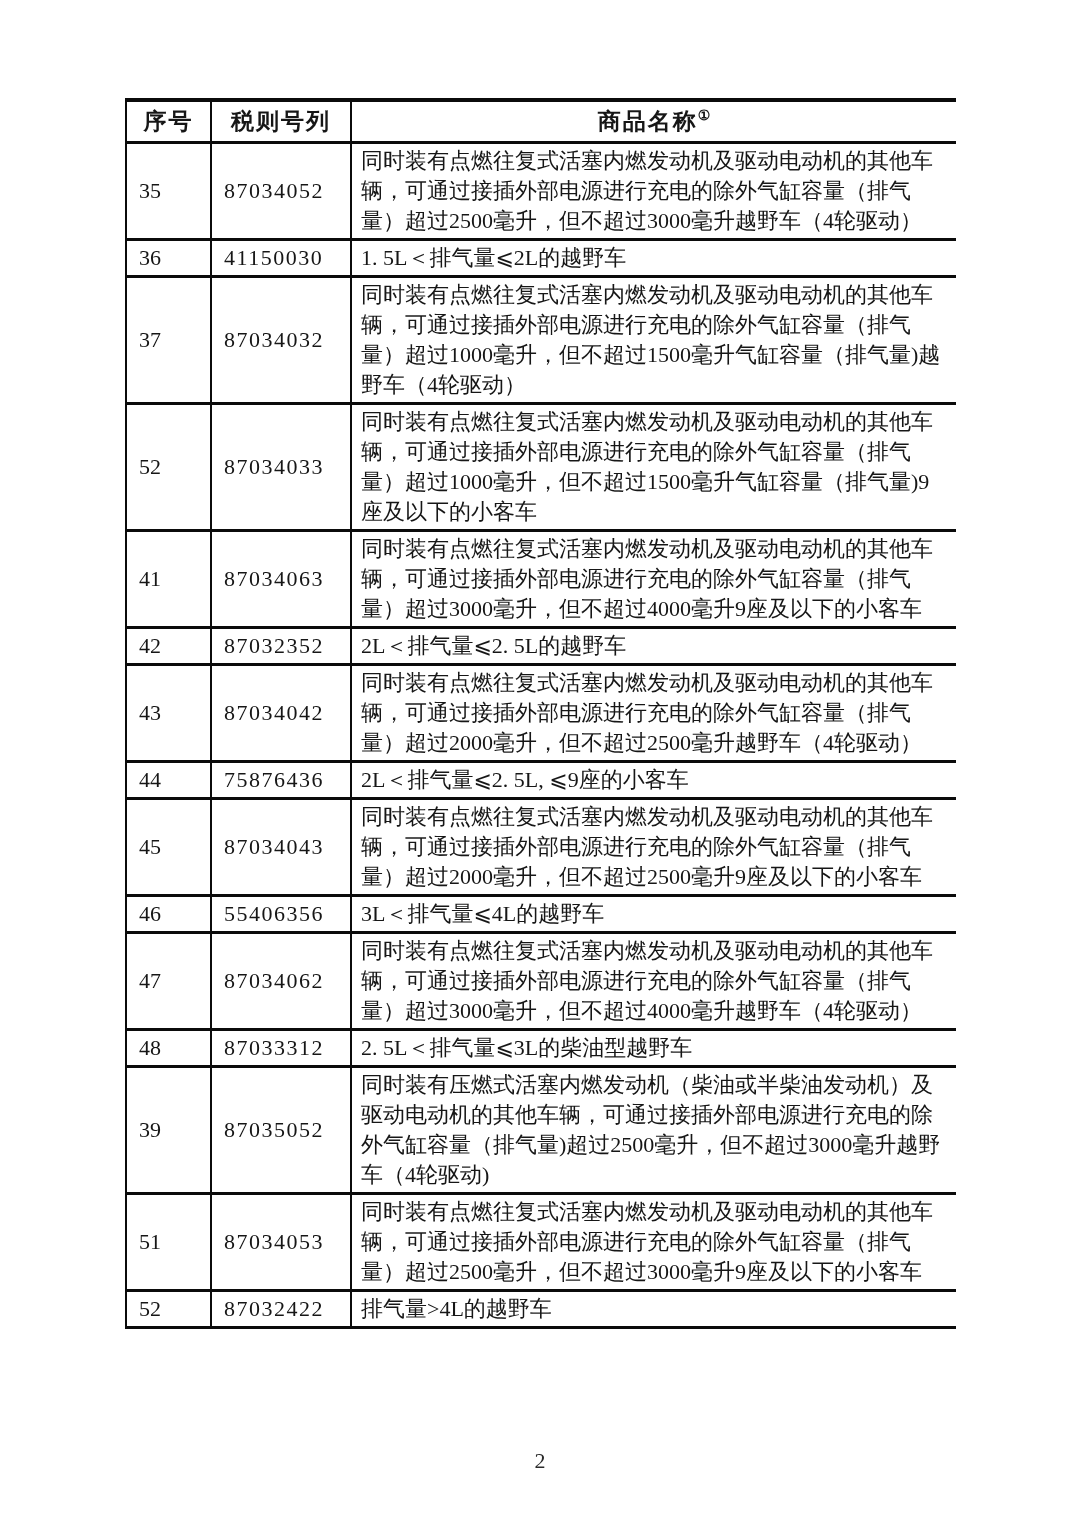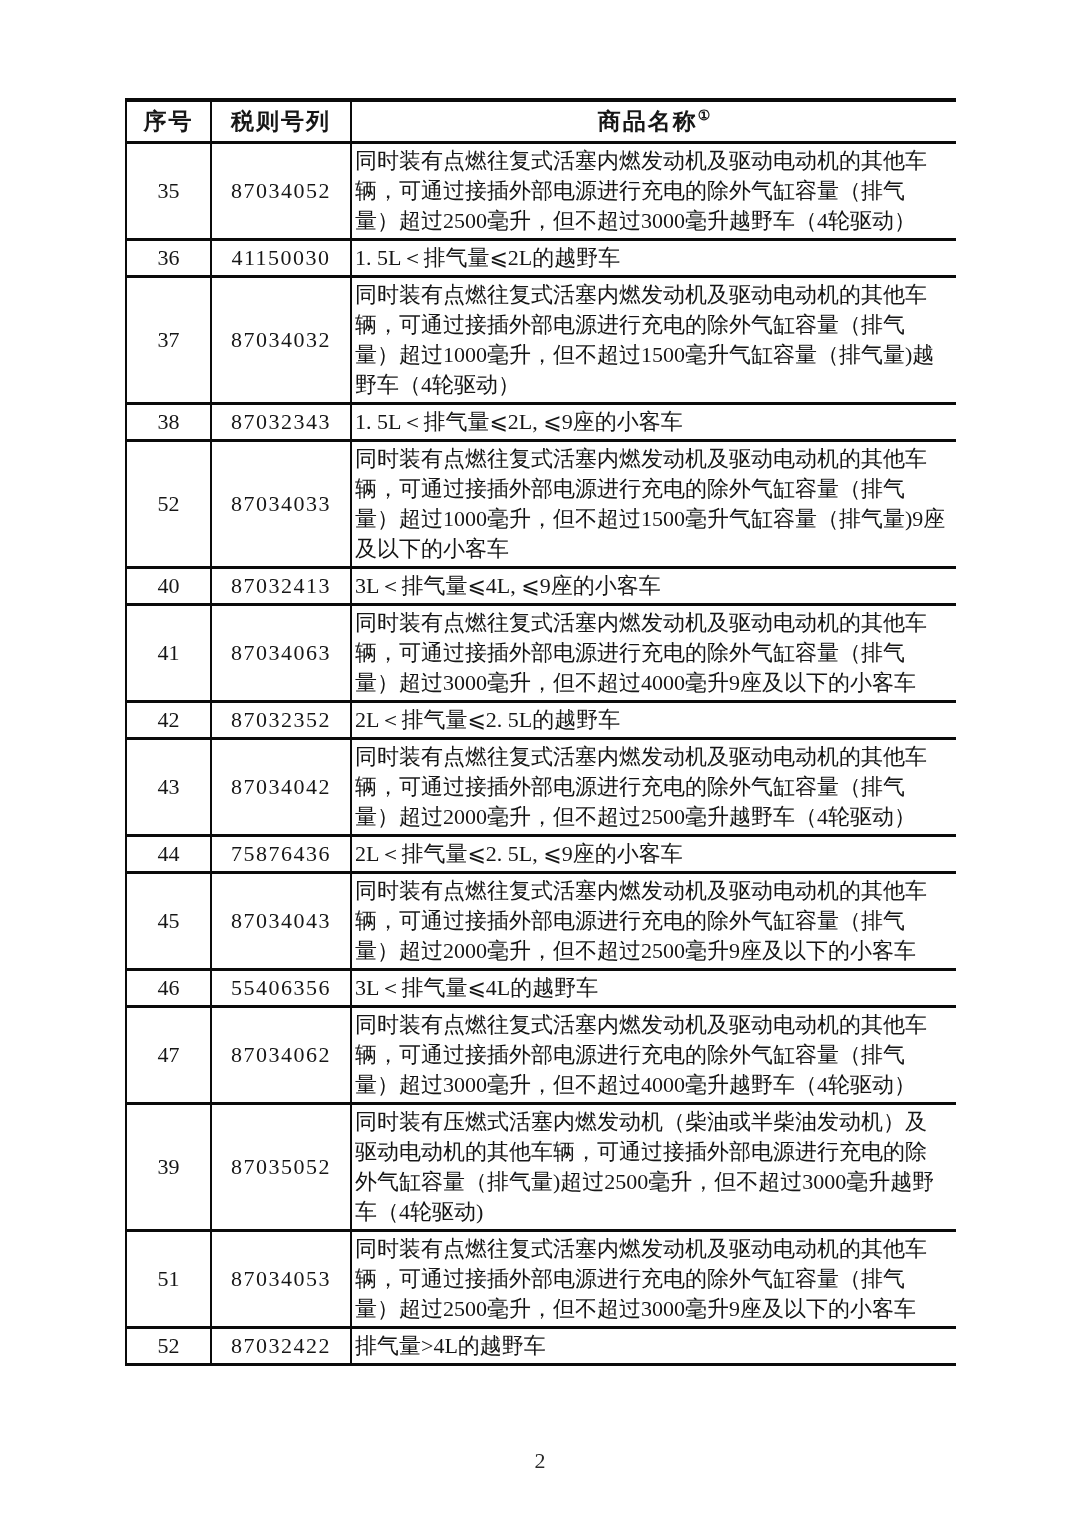--- a/index.html
+++ b/index.html
@@ -49,31 +49,30 @@
     letter-spacing: 2px;
     padding: 2px 4px;
   }
   table.doc-table th sup {
     font-size: 14px;
     letter-spacing: 0;
     vertical-align: super;
   }
   td.cell-index,
   td.cell-code {
-    text-align: center;
     font-size: 22px;
     height: 34px;
     padding: 2px 12px;
   }
   td.cell-code { letter-spacing: 1.5px; }
   td.cell-name {
     font-size: 22px;
     line-height: 30px;
     text-align: left;
-    padding: 2px 10px 2px 3px;
+    padding: 2px 10px 2px 9px;
     height: 34px;
     word-break: break-all;
   }
   .page-footer {
     position: absolute;
     left: 0;
     top: 1448px;
     width: 100%;
     text-align: center;
     font-size: 22px;
@@ -108,33 +107,23 @@
       <td class="cell-index">36</td>
       <td class="cell-code">41150030</td>
       <td class="cell-name">1. 5L＜排气量⩽2L的越野车</td>
     </tr>
         <tr>
       <td class="cell-index">37</td>
       <td class="cell-code">87034032</td>
       <td class="cell-name">同时装有点燃往复式活塞内燃发动机及驱动电动机的其他车辆，可通过接插外部电源进行充电的除外气缸容量（排气量）超过1000毫升，但不超过1500毫升气缸容量（排气量)越野车（4轮驱动）</td>
     </tr>
         <tr>
-      <td class="cell-index">38</td>
-      <td class="cell-code">87032343</td>
-      <td class="cell-name">1. 5L＜排气量⩽2L, ⩽9座的小客车</td>
-    </tr>
-        <tr>
       <td class="cell-index">52</td>
       <td class="cell-code">87034033</td>
       <td class="cell-name">同时装有点燃往复式活塞内燃发动机及驱动电动机的其他车辆，可通过接插外部电源进行充电的除外气缸容量（排气量）超过1000毫升，但不超过1500毫升气缸容量（排气量)9座及以下的小客车</td>
-    </tr>
-        <tr>
-      <td class="cell-index">40</td>
-      <td class="cell-code">87032413</td>
-      <td class="cell-name">3L＜排气量⩽4L, ⩽9座的小客车</td>
     </tr>
         <tr>
       <td class="cell-index">41</td>
       <td class="cell-code">87034063</td>
       <td class="cell-name">同时装有点燃往复式活塞内燃发动机及驱动电动机的其他车辆，可通过接插外部电源进行充电的除外气缸容量（排气量）超过3000毫升，但不超过4000毫升9座及以下的小客车</td>
     </tr>
         <tr>
       <td class="cell-index">42</td>
       <td class="cell-code">87032352</td>
       <td class="cell-name">2L＜排气量⩽2. 5L的越野车</td>
@@ -158,20 +147,25 @@
       <td class="cell-index">46</td>
       <td class="cell-code">55406356</td>
       <td class="cell-name">3L＜排气量⩽4L的越野车</td>
     </tr>
         <tr>
       <td class="cell-index">47</td>
       <td class="cell-code">87034062</td>
       <td class="cell-name">同时装有点燃往复式活塞内燃发动机及驱动电动机的其他车辆，可通过接插外部电源进行充电的除外气缸容量（排气量）超过3000毫升，但不超过4000毫升越野车（4轮驱动）</td>
     </tr>
         <tr>
+      <td class="cell-index">48</td>
+      <td class="cell-code">87033312</td>
+      <td class="cell-name">2. 5L＜排气量⩽3L的柴油型越野车</td>
+    </tr>
+        <tr>
       <td class="cell-index">39</td>
       <td class="cell-code">87035052</td>
       <td class="cell-name">同时装有压燃式活塞内燃发动机（柴油或半柴油发动机）及驱动电动机的其他车辆，可通过接插外部电源进行充电的除外气缸容量（排气量)超过2500毫升，但不超过3000毫升越野车（4轮驱动)</td>
     </tr>
         <tr>
       <td class="cell-index">51</td>
       <td class="cell-code">87034053</td>
       <td class="cell-name">同时装有点燃往复式活塞内燃发动机及驱动电动机的其他车辆，可通过接插外部电源进行充电的除外气缸容量（排气量）超过2500毫升，但不超过3000毫升9座及以下的小客车</td>
     </tr>
         <tr>

